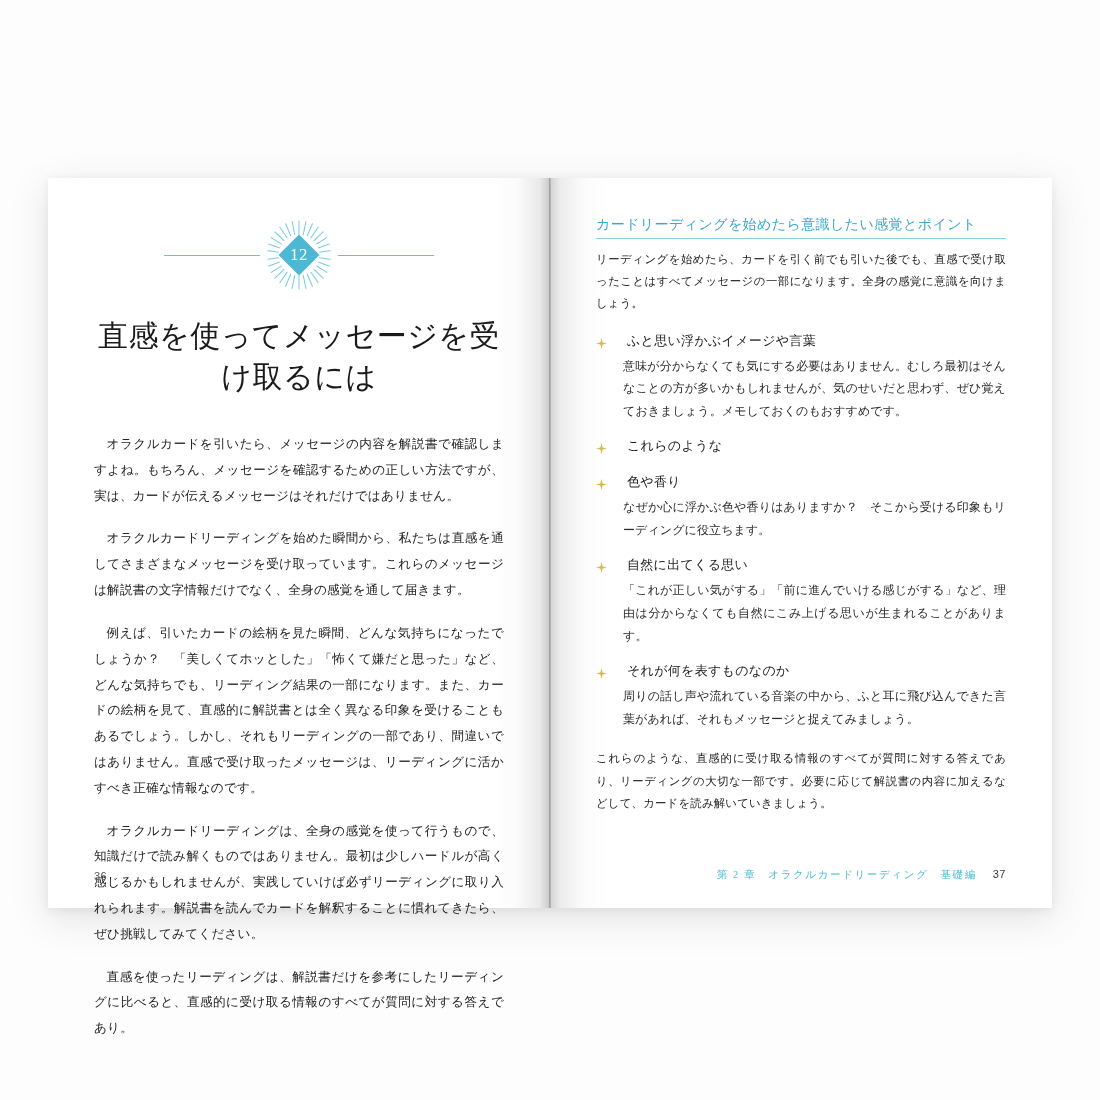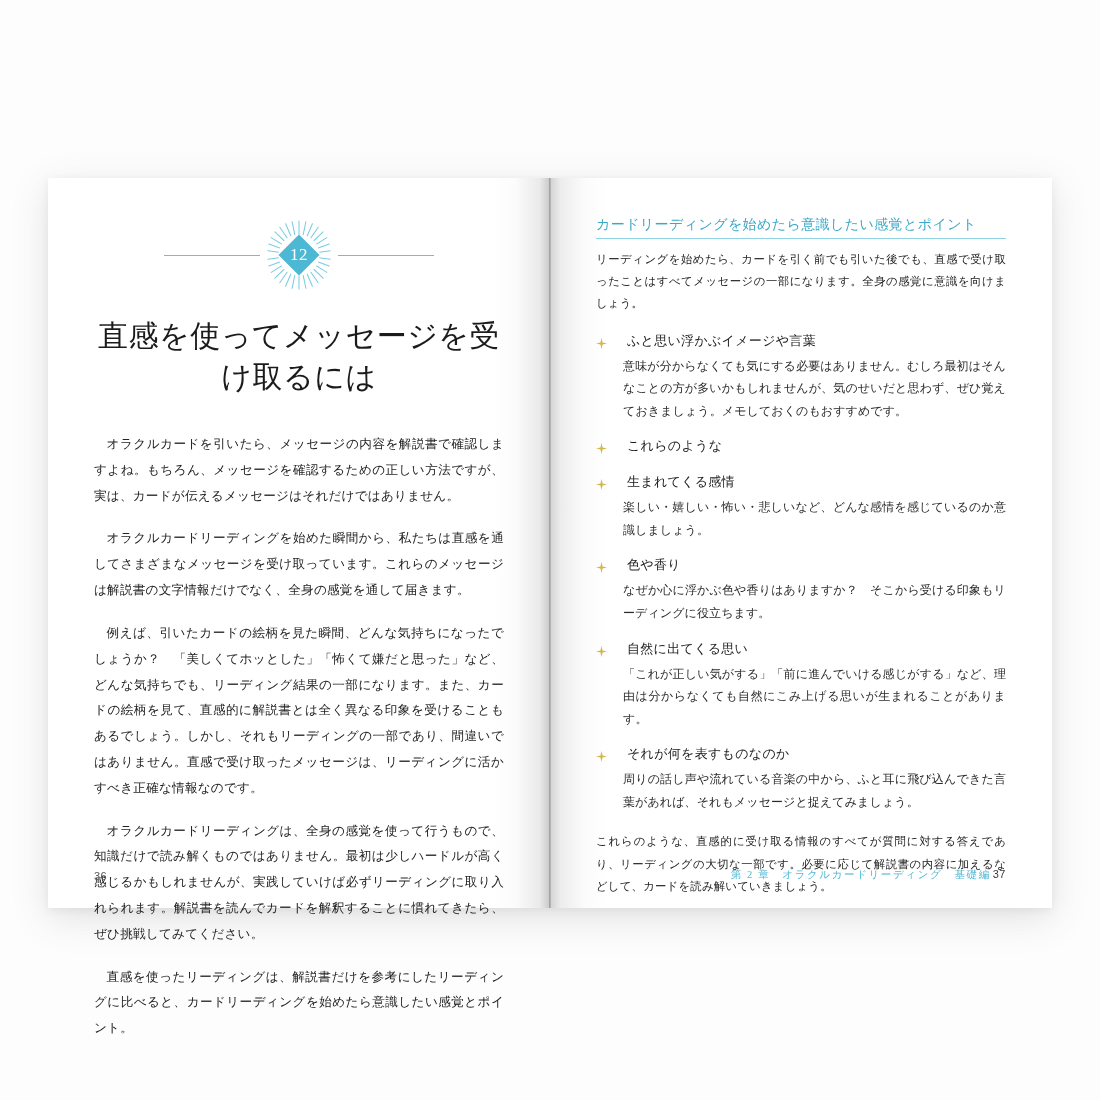--- a/index.html
+++ b/index.html
@@ -208,21 +208,21 @@
     text-align: justify;
     letter-spacing: 0.2px;
   }
 
   .folio-right {
     position: absolute;
     right: 46px;
     bottom: 26px;
     display: flex;
     align-items: baseline;
-    gap: 2px;
+    gap: 16px;
     font-family: "Liberation Serif", "DejaVu Serif", serif;
   }
   .folio-right .runhead {
     font-size: 10.5px;
     color: #4fb8d4;
     letter-spacing: 1.6px;
   }
   .folio-right .pagenum {
     font-family: "Liberation Sans", sans-serif;
     font-size: 11px;
@@ -285,21 +285,21 @@
         <div class="orn-rule"></div>
       </div>
 
       <h1 class="chapter-title">直感を使ってメッセージを受け取るには</h1>
 
       <div class="body-col">
         <p class="jp">オラクルカードを引いたら、メッセージの内容を解説書で確認しますよね。もちろん、メッセージを確認するための正しい方法ですが、実は、カードが伝えるメッセージはそれだけではありません。</p>
         <p class="jp">オラクルカードリーディングを始めた瞬間から、私たちは直感を通してさまざまなメッセージを受け取っています。これらのメッセージは解説書の文字情報だけでなく、全身の感覚を通して届きます。</p>
         <p class="jp">例えば、引いたカードの絵柄を見た瞬間、どんな気持ちになったでしょうか？　「美しくてホッとした」「怖くて嫌だと思った」など、どんな気持ちでも、リーディング結果の一部になります。また、カードの絵柄を見て、直感的に解説書とは全く異なる印象を受けることもあるでしょう。しかし、それもリーディングの一部であり、間違いではありません。直感で受け取ったメッセージは、リーディングに活かすべき正確な情報なのです。</p>
         <p class="jp">オラクルカードリーディングは、全身の感覚を使って行うもので、知識だけで読み解くものではありません。最初は少しハードルが高く感じるかもしれませんが、実践していけば必ずリーディングに取り入れられます。解説書を読んでカードを解釈することに慣れてきたら、ぜひ挑戦してみてください。</p>
-        <p class="jp">直感を使ったリーディングは、解説書だけを参考にしたリーディングに比べると、カードリーディングを始めたら意識したい感覚とポイント。</p>
+        <p class="jp">直感を使ったリーディングは、解説書だけを参考にしたリーディングに比べると、直感的に受け取る情報のすべてが質問に対する答えであり。</p>
       </div>
 
       <div class="folio-left">36</div>
     </div>
 
     <div class="spine"></div>
 
     <div class="page page-right">
 
       <div class="rp-heading">カードリーディングを始めたら意識したい感覚とポイント</div>
@@ -324,31 +324,20 @@
           <div class="bullet-head">
             <span class="gold-star">
               <svg width="11" height="11" viewBox="0 0 11 11" aria-hidden="true">
                 <path d="M5.5 0 L6.6 4.4 L11 5.5 L6.6 6.6 L5.5 11 L4.4 6.6 L0 5.5 L4.4 4.4 Z" fill="#d4b84a"></path>
               </svg>
             </span>
             <span class="bullet-title">これらのような</span>
           </div>
         </div>
 
-        <div class="bullet-item">
-          <div class="bullet-head">
-            <span class="gold-star">
-              <svg width="11" height="11" viewBox="0 0 11 11" aria-hidden="true">
-                <path d="M5.5 0 L6.6 4.4 L11 5.5 L6.6 6.6 L5.5 11 L4.4 6.6 L0 5.5 L4.4 4.4 Z" fill="#d4b84a"></path>
-              </svg>
-            </span>
-            <span class="bullet-title">生まれてくる感情</span>
-          </div>
-          <div class="bullet-body">楽しい・嬉しい・怖い・悲しいなど、どんな感情を感じているのか意識しましょう。</div>
-        </div>
 
         <div class="bullet-item">
           <div class="bullet-head">
             <span class="gold-star">
               <svg width="11" height="11" viewBox="0 0 11 11" aria-hidden="true">
                 <path d="M5.5 0 L6.6 4.4 L11 5.5 L6.6 6.6 L5.5 11 L4.4 6.6 L0 5.5 L4.4 4.4 Z" fill="#d4b84a"></path>
               </svg>
             </span>
             <span class="bullet-title">色や香り</span>
           </div>

